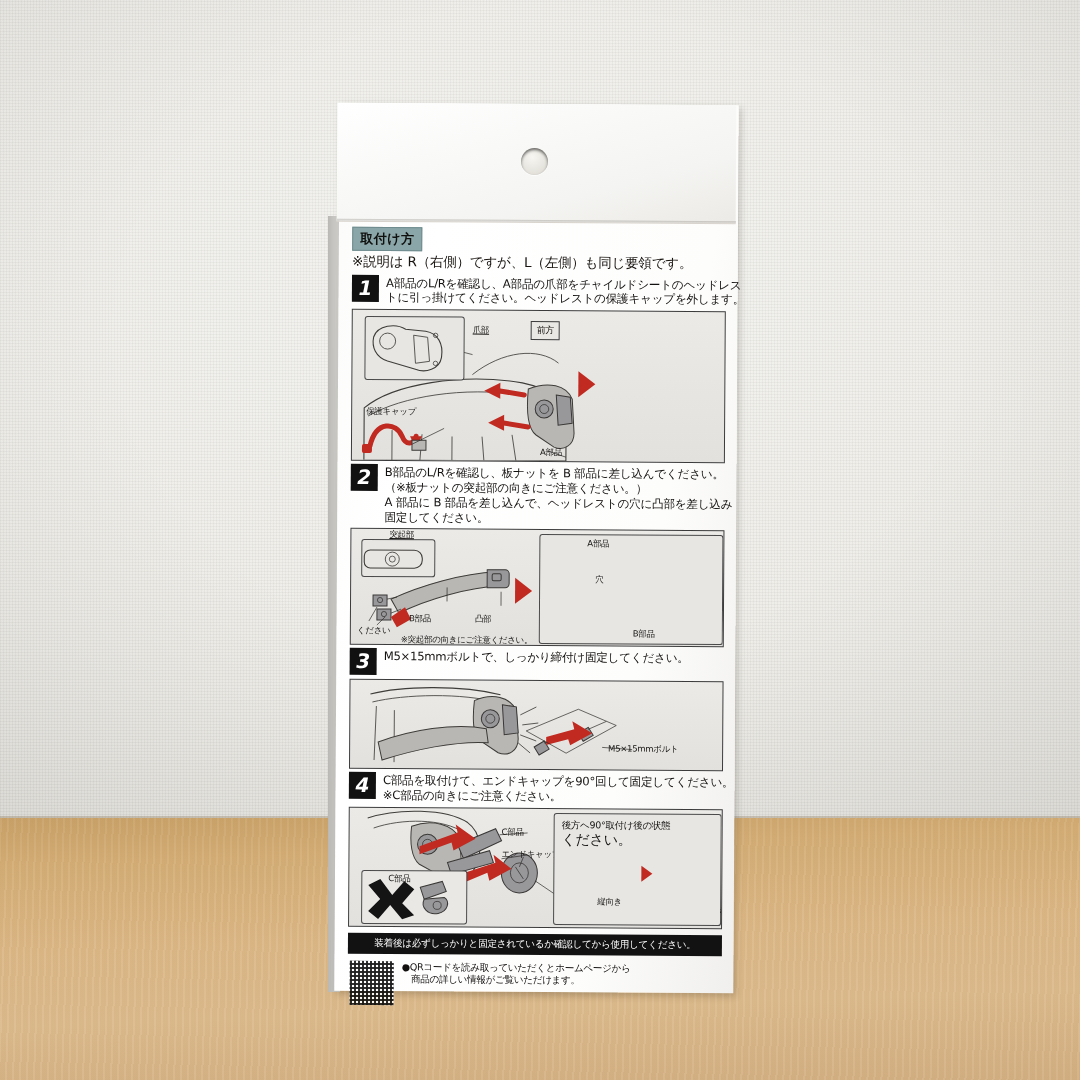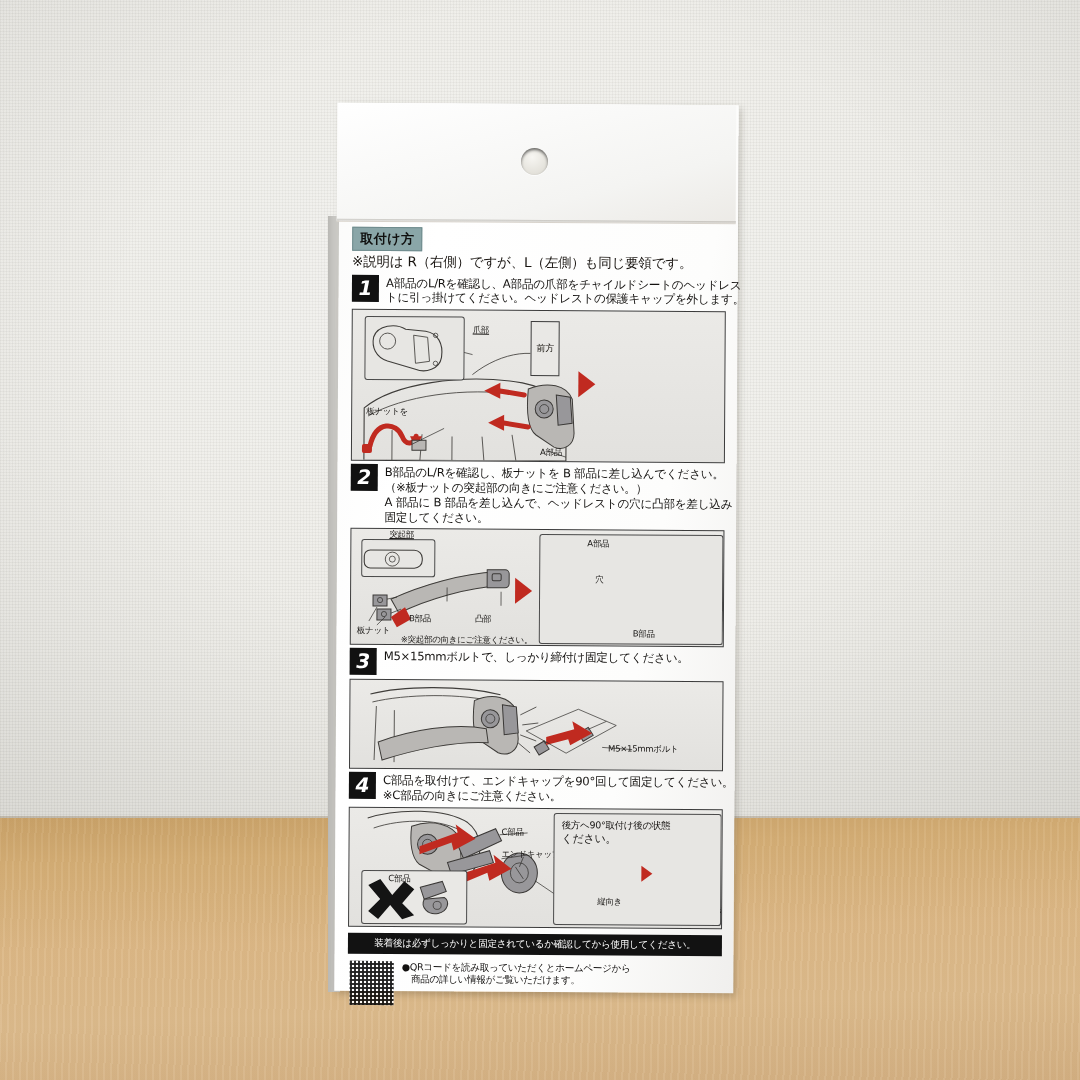--- a/index.html
+++ b/index.html
@@ -109,21 +109,21 @@
   .fig.f2{height:115px;}
   .fig.f3{height:88px;}
   .fig.f4{height:118px;}
 
   .subbox{position:absolute;border:1px solid #4a4a4a;background:#e7e6e3;border-radius:3px;}
   .sublabel{
     position:absolute;font-size:8.5px;color:#171513;letter-spacing:-.3px;white-space:nowrap;
   }
   .boxed-label{
     position:absolute;border:1px solid #3c3c3c;background:#e9e8e5;
-    font-size:9px;padding:20px 5px;letter-spacing:-.3px;white-space:nowrap;color:#17140f;
+    font-size:9px;padding:2px 5px;letter-spacing:-.3px;white-space:nowrap;color:#17140f;
   }
   .ulabel{text-decoration:underline;}
 
   .arrow-tri{
     position:absolute;width:0;height:0;
     border-top:13px solid transparent;border-bottom:13px solid transparent;
     border-left:17px solid #c02a20;
   }
   .arrow-tri.sm{
     border-top:8px solid transparent;border-bottom:8px solid transparent;
@@ -226,21 +226,21 @@
             <svg width="96" height="60" viewBox="0 0 96 60">
               <path class="gl" d="M8 20 C 12 8, 30 6, 40 12 L60 14 C 72 16, 78 26, 76 40 C 74 52, 60 56, 50 52 L22 44 C 10 40, 6 30, 8 20 Z"></path>
               <circle class="gl2" cx="22" cy="24" r="8"></circle>
               <path class="gl2" d="M48 18 L62 20 L64 44 L50 46 Z"></path>
               <circle class="thin" cx="70" cy="18" r="2.2"></circle>
               <circle class="thin" cx="70" cy="46" r="2.2"></circle>
             </svg>
           </div>
           <div class="sublabel ulabel" style="left:120px;top:14px;font-family:Liberation Serif, serif;">爪部</div>
           <div class="boxed-label" style="left:178px;top:10px;">前方</div>
-          <div class="sublabel" style="left:14px;top:96px;">板ナットを</div>
+          <div class="sublabel" style="left:14px;top:96px;">保護キャップ</div>
           <div class="sublabel" style="left:188px;top:136px;">A部品</div>
 
           <div class="arrow-tri" style="left:226px;top:60px;"></div>
 
         </div>
       </div>
 
       <div class="step">
         <div class="step-row">
           <div class="step-num">2</div>
@@ -294,21 +294,21 @@
           </svg>
 
           <div class="subbox" style="left:10px;top:10px;width:72px;height:36px;">
             <svg width="70" height="34" viewBox="0 0 70 34">
               <path class="gl" d="M8 10 h44 a8 8 0 0 1 8 8 v2 a8 8 0 0 1 -8 8 h-44 a6 6 0 0 1 -6 -6 v-6 a6 6 0 0 1 6 -6 z"></path>
               <circle class="gl2" cx="30" cy="19" r="7"></circle>
               <circle class="thin" cx="30" cy="19" r="3"></circle>
             </svg>
           </div>
           <div class="sublabel ulabel" style="left:38px;top:0px;">突起部</div>
-          <div class="sublabel" style="left:6px;top:96px;">板ナット</div>
+          <div class="sublabel" style="left:6px;top:96px;">ください</div>
           <div class="sublabel" style="left:4px;top:105px;margin-left:46px;">※突起部の向きにご注意ください。</div>
           <div class="sublabel" style="left:58px;top:84px;">B部品</div>
           <div class="sublabel" style="left:124px;top:84px;">凸部</div>
 
           <div class="arrow-tri" style="left:164px;top:48px;"></div>
 
           <div class="subbox" style="left:188px;top:4px;width:182px;height:108px;"></div>
           <div class="sublabel" style="left:236px;top:8px;">A部品</div>
           <div class="sublabel" style="left:244px;top:44px;">穴</div>
           <div class="sublabel" style="left:282px;top:98px;">B部品</div>
@@ -410,21 +410,21 @@
               <path d="M6 14 L18 8 L30 24 L42 10 L52 18 L40 32 L52 44 L40 48 L28 34 L16 48 L6 40 L18 28 Z" fill="#141414"></path>
               <path class="part-d" d="M58 16 L80 10 L84 20 L62 28 Z"></path>
               <path class="part-d" d="M62 28 C 58 36, 66 44, 76 42 C 86 40, 88 30, 82 26 Z"></path>
               <circle class="thin" cx="75" cy="34" r="4"></circle>
             </svg>
             <div class="sublabel" style="left:26px;top:2px;">C部品</div>
           </div>
 
           <div class="subbox" style="left:204px;top:4px;width:166px;height:110px;"></div>
           <div class="sublabel" style="left:212px;top:10px;font-size:9.5px;">後方へ90°取付け後の状態</div>
-          <div class="sublabel" style="left:212px;top:22px;font-size:11px;">ください。</div>
+          <div class="sublabel" style="left:212px;top:22px;font-size:14px;">ください。</div>
           <div class="arrow-tri sm" style="left:292px;top:56px;"></div>
           <div class="sublabel" style="left:248px;top:87px;">縦向き</div>
           <div class="sublabel" style="left:324px;top:96px;margin-left:47px;">横向き</div>
         </div>
       </div>
 
       <div class="blackbar">装着後は必ずしっかりと固定されているか確認してから使用してください。</div>
 
       <div class="qr-row">
         <div class="qr"></div>

